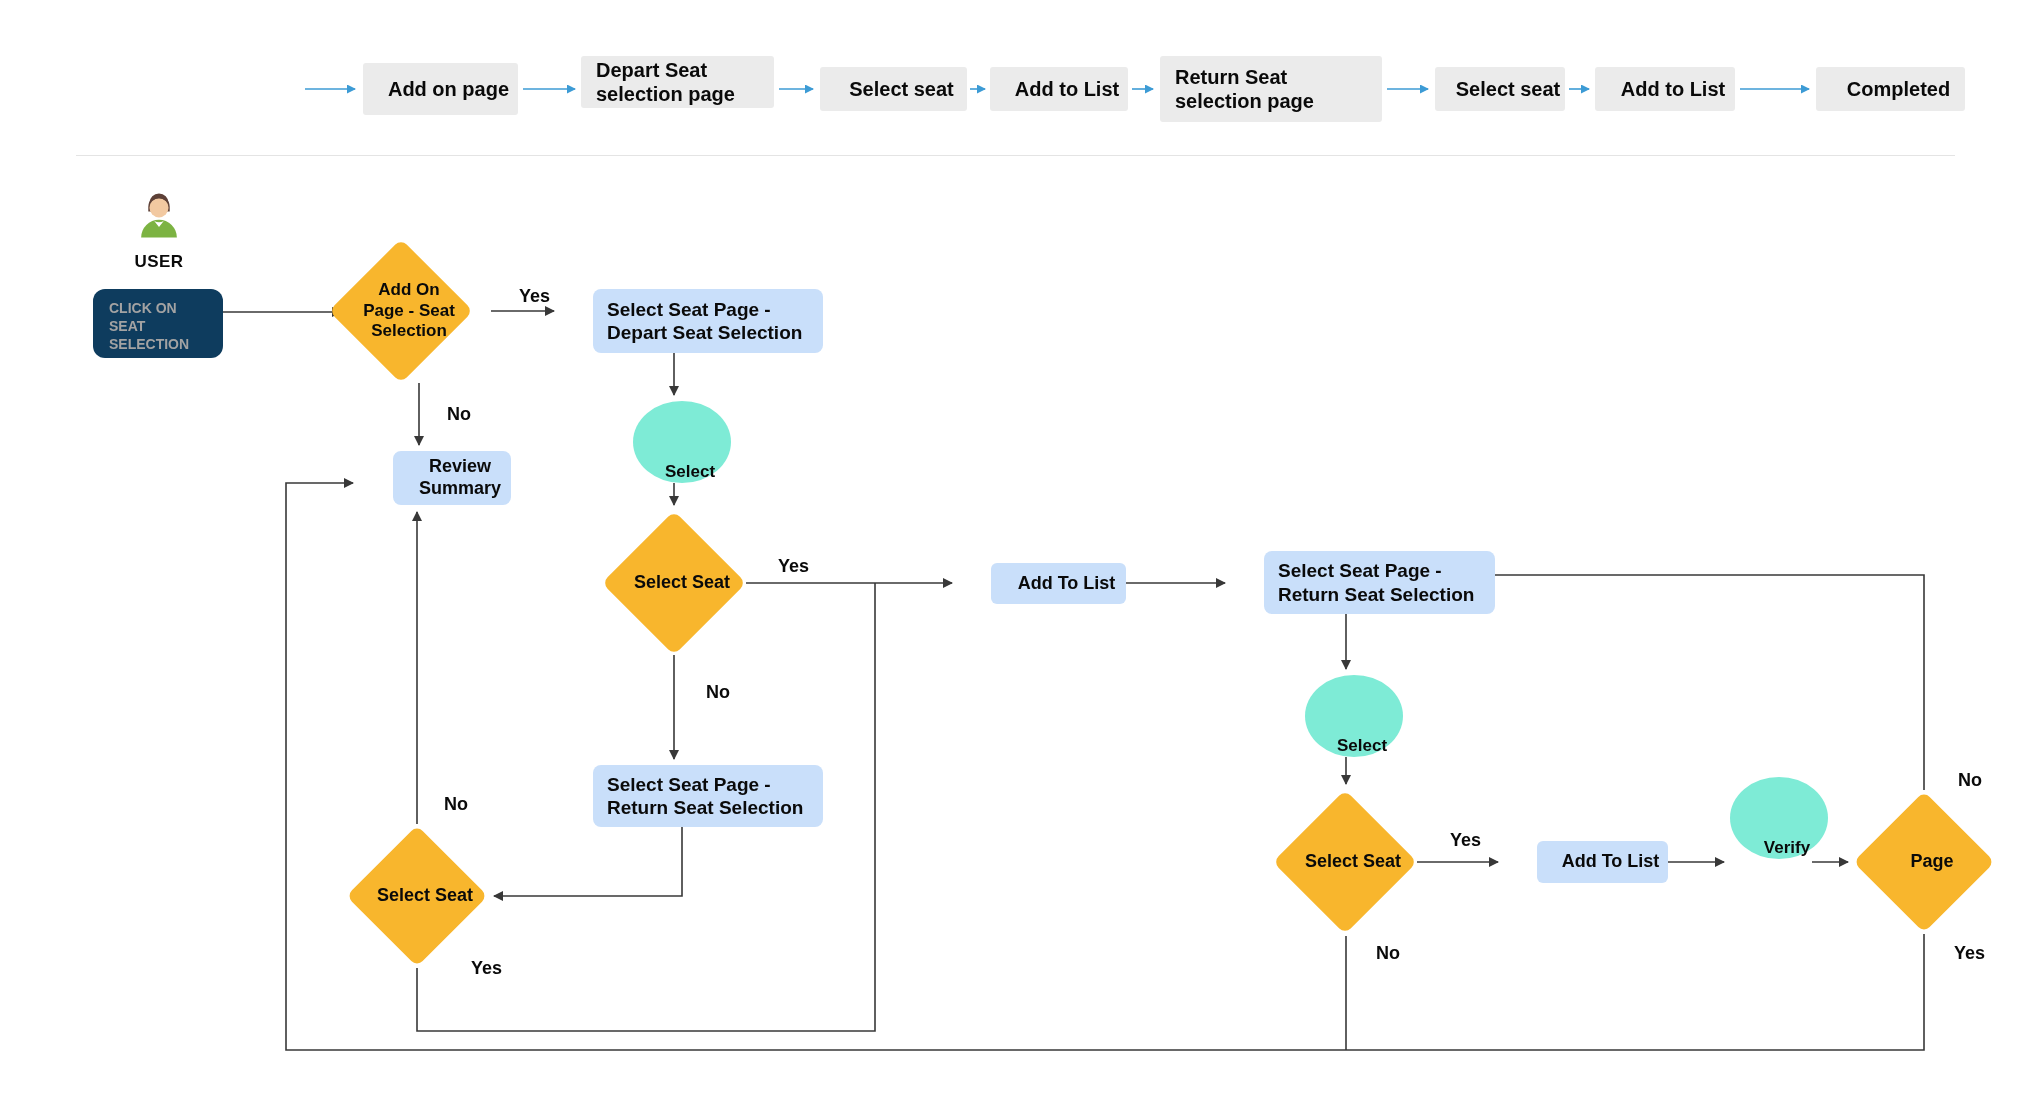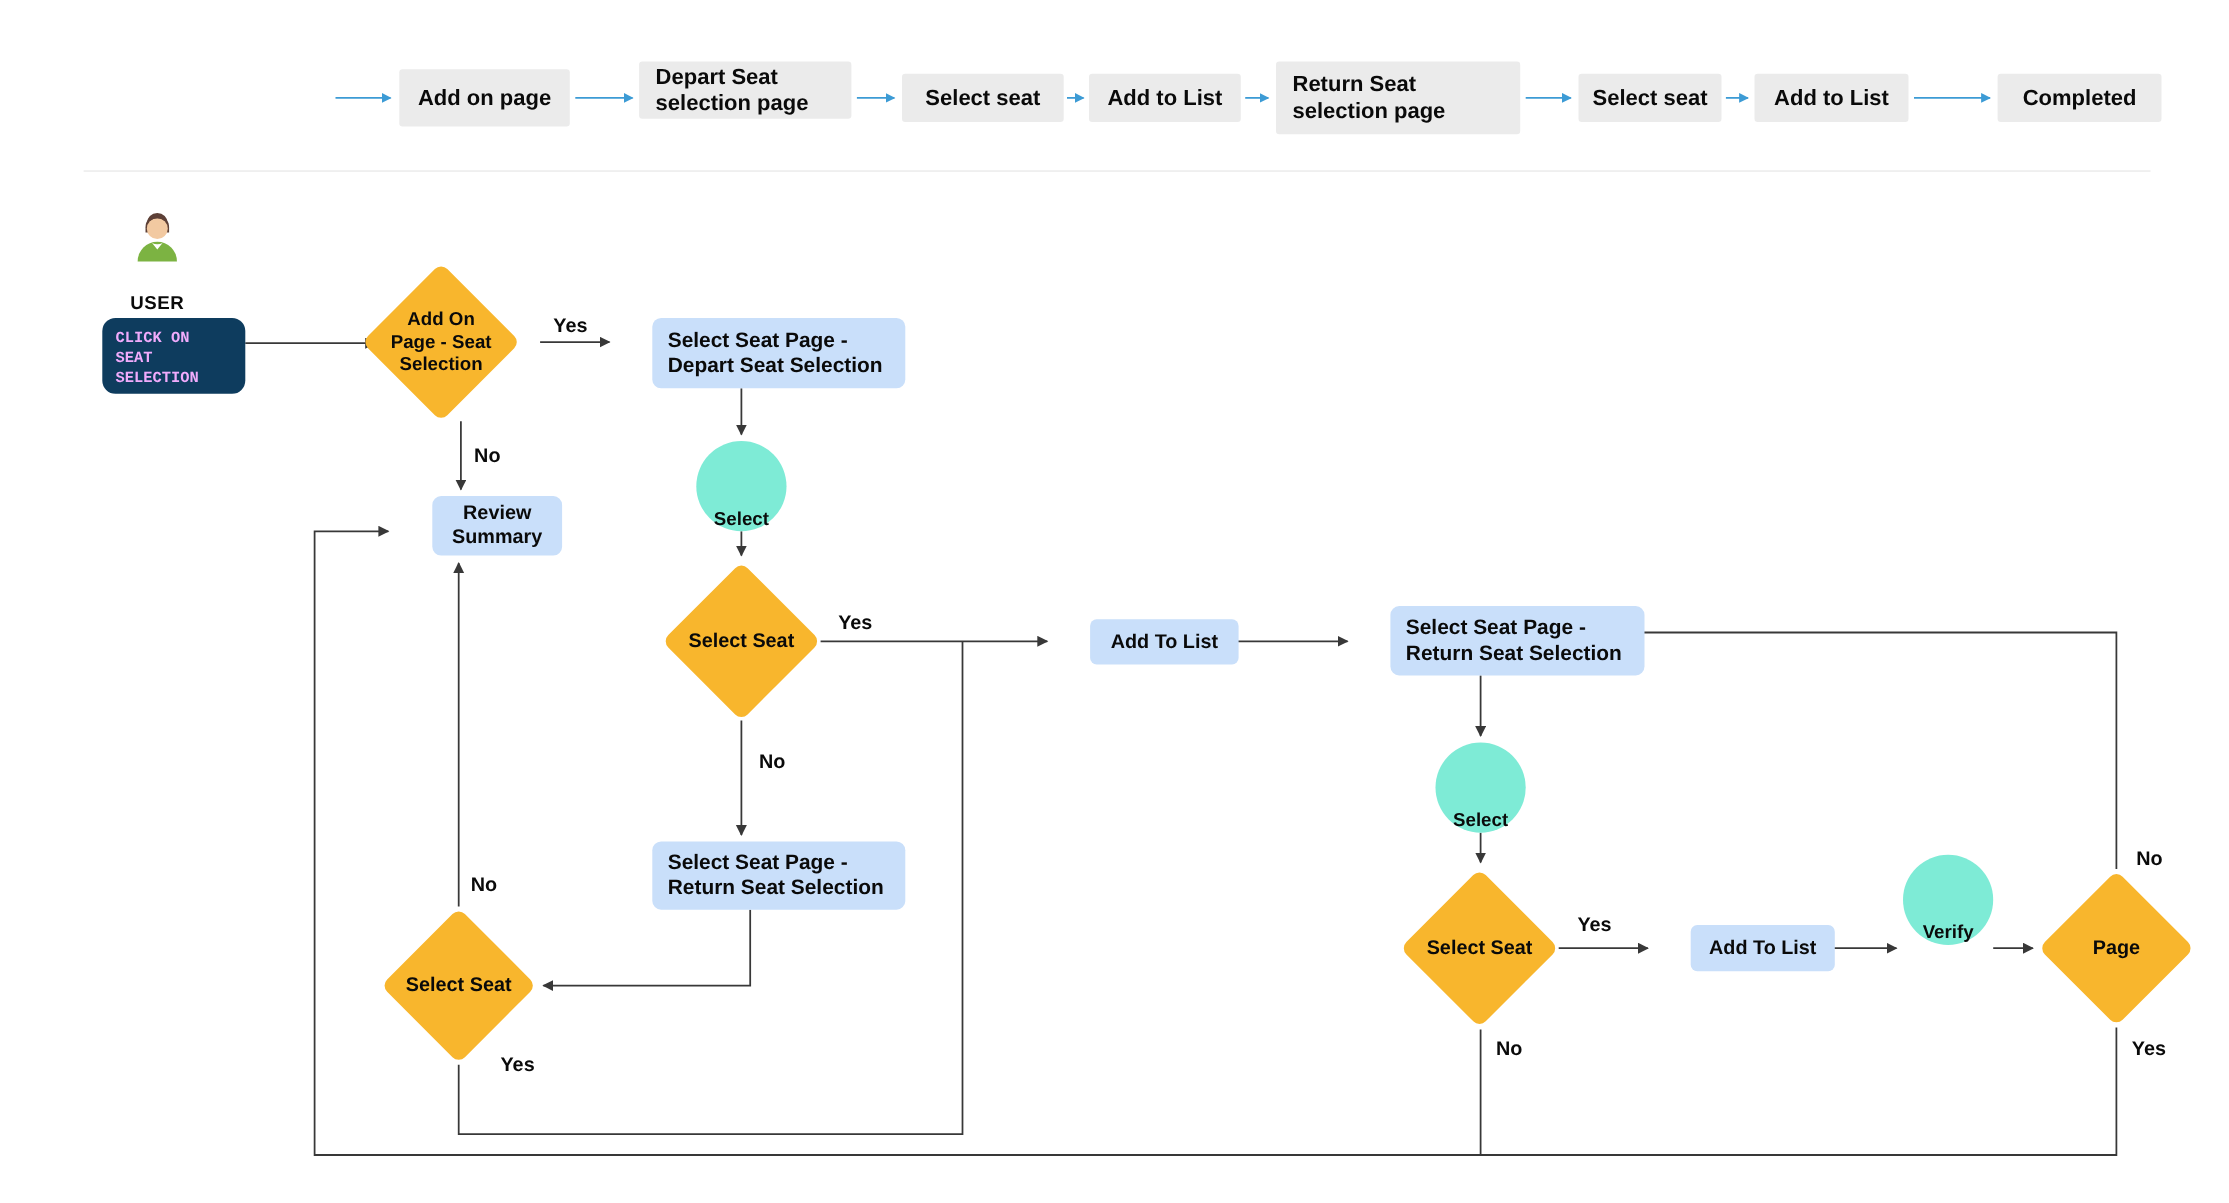--- a/index.html
+++ b/index.html
@@ -11,33 +11,33 @@
   .step{background:#ebebeb;border-radius:3px;display:flex;align-items:center;
         font-weight:700;font-size:20px;box-sizing:border-box;}
   .step.center{justify-content:center;text-align:center;}
   .step.left{justify-content:flex-start;text-align:left;padding-left:15px;padding-right:8px;}
   .divider{background:#e4e4e4;height:1px;}
   
   .bluebox{background:#c9dffa;border-radius:8px;display:flex;align-items:center;
            font-weight:700;font-size:19px;box-sizing:border-box;margin-left:33px;}
   .bluebox.center{justify-content:center;text-align:center;}
   .bluebox.left{justify-content:flex-start;text-align:left;padding-left:14px;padding-right:6px;}
-  .navybox{background:#0e3c5e;border-radius:12px;color:#f0abfc;font-weight:700;
-           font-size:14px;padding:10px 12px;box-sizing:border-box;line-height:1.3;font-family:Liberation Mono, monospace;}
+  .navybox{background:#0e3c5e;border-radius:12px;color:#a3a3a3;font-weight:700;
+           font-size:14px;padding:10px 12px;box-sizing:border-box;line-height:1.3;}
   .circle{background:#7eebd6;border-radius:50%;display:flex;align-items:flex-end;
           justify-content:center;font-weight:700;font-size:17px;}
   .diamond{pointer-events:none;}
   .diamond .dbg{position:absolute;background:#f8b62d;border-radius:8px;
                 transform:rotate(45deg);}
   .diamond .dtx{position:absolute;inset:0;display:flex;align-items:center;
                 justify-content:center;text-align:center;font-weight:700;font-size:17px;}
   .elabel{font-weight:700;font-size:18px;}
   .userlabel{font-weight:700;font-size:17px;text-align:center;letter-spacing:0.5px;}
   svg.wires{position:absolute;left:0;top:0;z-index:0;}
-  .node{z-index:1;}
+  .node{z-index:1;padding-left:16px;}
 </style>
 </head>
 <body>
 
 <div class="abs" style="left:0;top:0;width:2026px;height:1094px;">
 
   <svg class="wires" width="2026" height="1094" viewBox="0 0 2026 1094">
     <defs>
       <marker id="mblk" markerUnits="userSpaceOnUse" markerWidth="11" markerHeight="11" refX="9" refY="5" orient="auto">
         <path d="M0,0 L10,5 L0,10 Z" fill="#383838"></path>
@@ -112,21 +112,21 @@
 
   <div class="abs node" style="left:119px;top:190px;width:48px;height:50px;">
     <svg width="48" height="50" viewBox="0 0 40 42">
       <path d="M11,14 a9,9.5 0 0 1 18,0 v4 h-18 z" fill="#5d4037"></path>
       <circle cx="20" cy="15" r="8" fill="#f2c9a1"></circle>
       <path d="M12,11 a8,8 0 0 1 16,0 q-4,-4 -8,-4 q-4,0 -8,4 z" fill="#5d4037"></path>
       <path d="M5,40 a15,15 0 0 1 30,0 z" fill="#7cb342"></path>
       <path d="M16,26 l4,5 l4,-5 q-4,2 -8,0 z" fill="#ffffff"></path>
     </svg>
   </div>
-  <div class="abs userlabel node txt" style="left:93px;top:266px;width:100px;">USER</div>
+  <div class="abs userlabel node txt" style="left:93px;top:252px;width:100px;">USER</div>
 
   <div class="abs navybox txt node" style="left:93px;top:289px;width:130px;height:69px;">CLICK ON
 SEAT
 SELECTION</div>
 
   <div class="abs diamond node" style="left:329px;top:239px;width:144px;height:144px;">
     <div class="dbg" style="left:21px;top:21px;width:102px;height:102px;"></div>
     <div class="dtx txt">Add On
 Page - Seat
 Selection</div>

